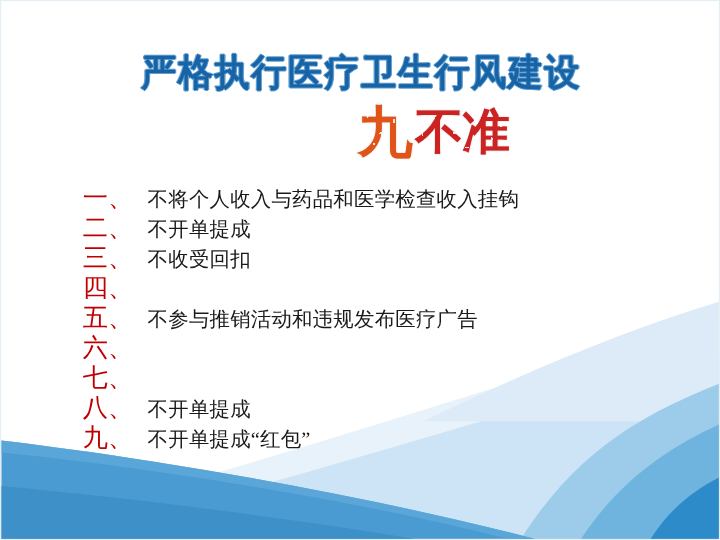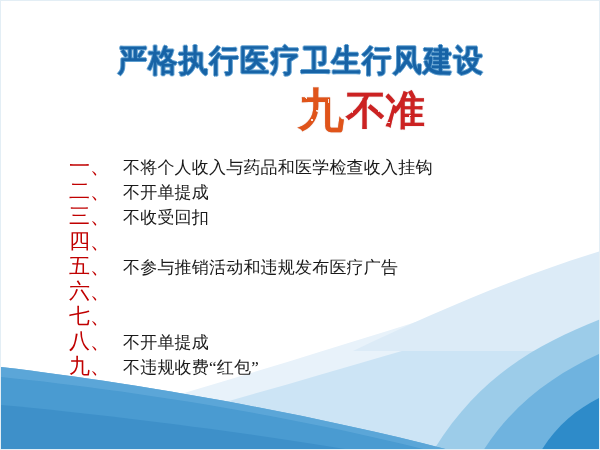--- a/index.html
+++ b/index.html
@@ -205,17 +205,17 @@
       <span class="rule-num">七、</span>
     </div>
 
     <div class="rule-row">
       <span class="rule-num">八、</span>
       <span class="rule-text">不开单提成</span>
     </div>
 
     <div class="rule-row">
       <span class="rule-num">九、</span>
-      <span class="rule-text">不违规收费“红包”</span>
+      <span class="rule-text">不开单提成“红包”</span>
     </div>
 
   </div>
 </div>
 
 </body></html>

